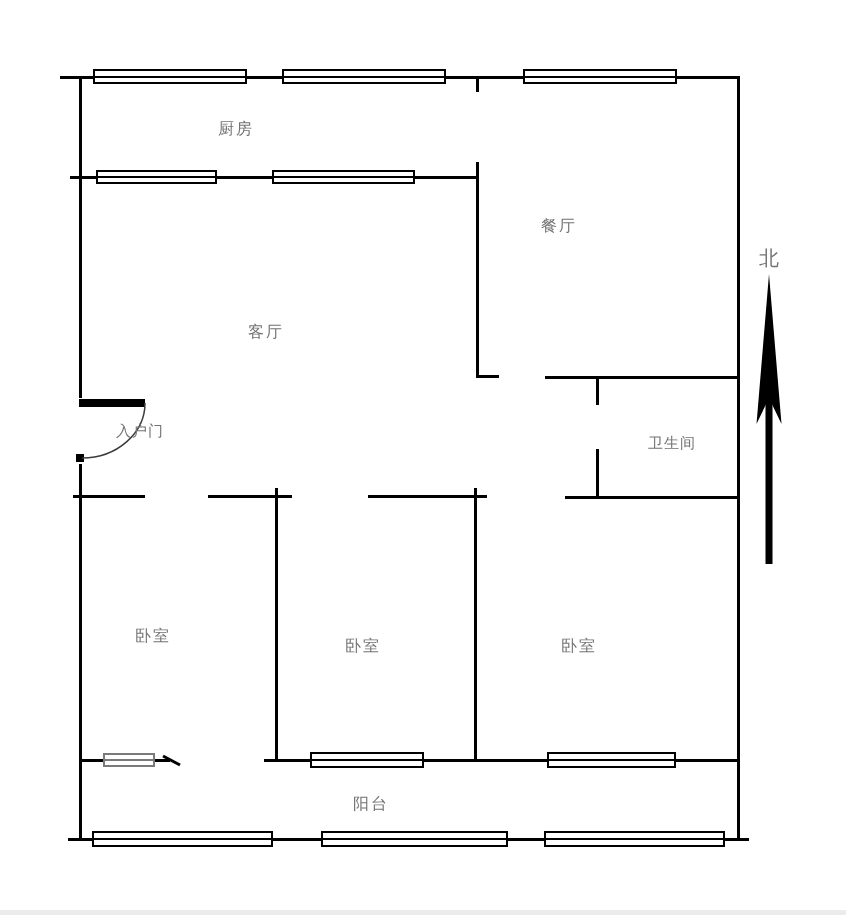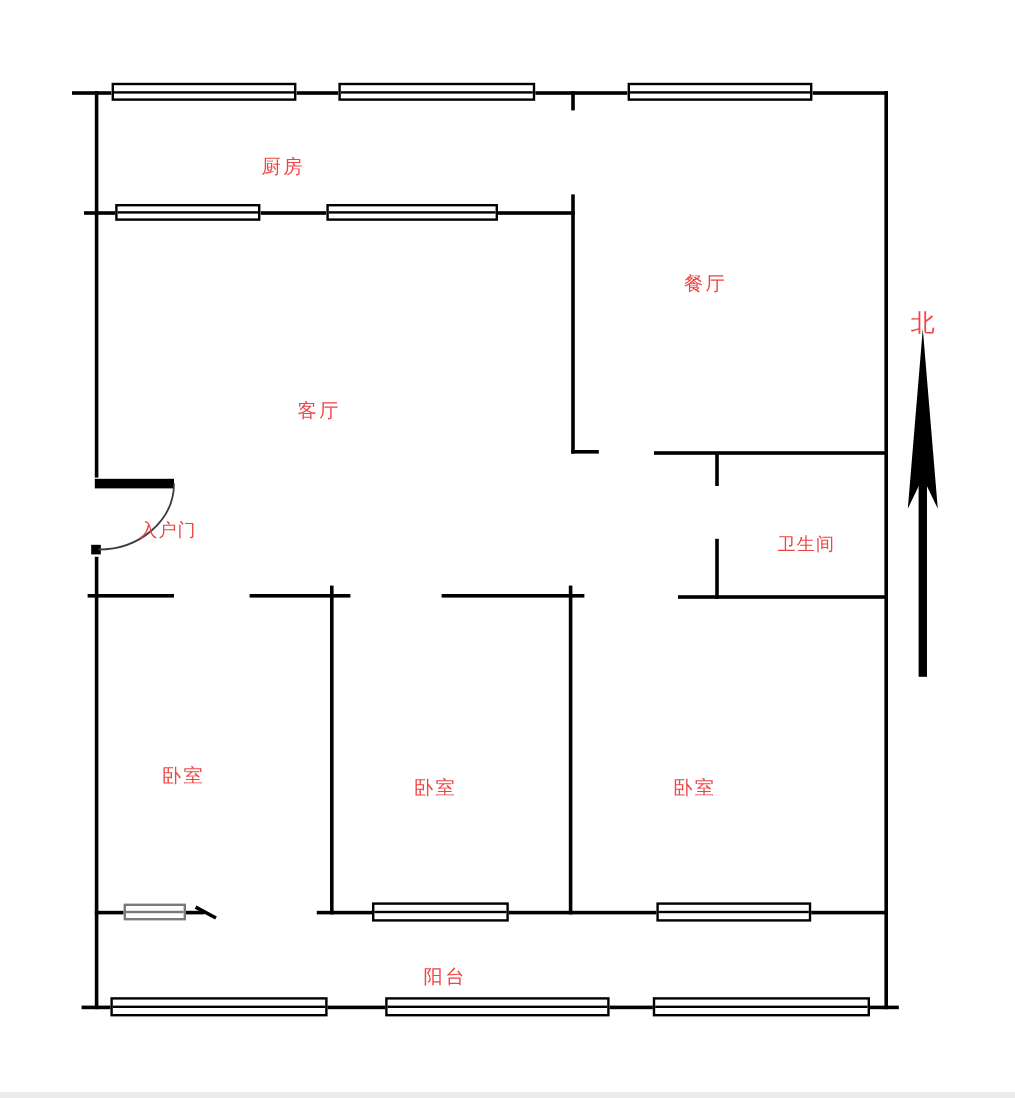--- a/index.html
+++ b/index.html
@@ -16,23 +16,22 @@
     background:#fff;border:2px solid #000;
   }
   .win::after{
     content:"";position:absolute;left:0;right:0;top:50%;
     margin-top:-1px;height:2px;background:#000;
   }
   .win.gray{border-color:#7a7a7a;}
   .win.gray::after{background:#7a7a7a;}
   .lbl{
     position:absolute;transform:translate(-50%,-50%);
-    font-size:16px;color:#ef4444;white-space:nowrap;
+    font-size:16px;color:#737373;white-space:nowrap;
     letter-spacing:2px;
-    margin-top:11px;
   }
   .lbl.small{font-size:15px;letter-spacing:1px;}
   .lbl.north{font-size:20px;letter-spacing:0;}
   #overlay{position:absolute;left:0;top:0;}
   .edge-strip{position:absolute;left:0;bottom:0;width:846px;height:5px;background:#ececec;}
 </style>
 </head>
 <body>
 
 <div id="canvas">
@@ -95,21 +94,21 @@
   <svg id="overlay" width="846" height="915" viewBox="0 0 846 915">
     <path d="M 145 403 A 63 55 0 0 1 82 458" fill="none" stroke="#3c3c3c" stroke-width="1.5"></path>
     <line x1="163" y1="756" x2="180" y2="765" stroke="#000" stroke-width="3"></line>
     <g>
       <polygon points="769,274 781.5,424 769,398 756.5,424" fill="#000"></polygon>
       <rect x="765.5" y="396" width="7" height="168" fill="#000"></rect>
     </g>
   </svg>
 
   <div class="lbl" style="left:236px;top:129px">厨房</div>
-  <div class="lbl" style="left:588px;top:226px">餐厅</div>
+  <div class="lbl" style="left:559px;top:226px">餐厅</div>
   <div class="lbl" style="left:266px;top:332px">客厅</div>
   <div class="lbl small" style="left:140px;top:431px">入户门</div>
   <div class="lbl small" style="left:672px;top:443px">卫生间</div>
   <div class="lbl" style="left:153px;top:636px">卧室</div>
   <div class="lbl" style="left:363px;top:646px">卧室</div>
   <div class="lbl" style="left:579px;top:646px">卧室</div>
   <div class="lbl" style="left:371px;top:804px">阳台</div>
   <div class="lbl north" style="left:769px;top:258px">北</div>
 
   <div class="edge-strip"></div>

